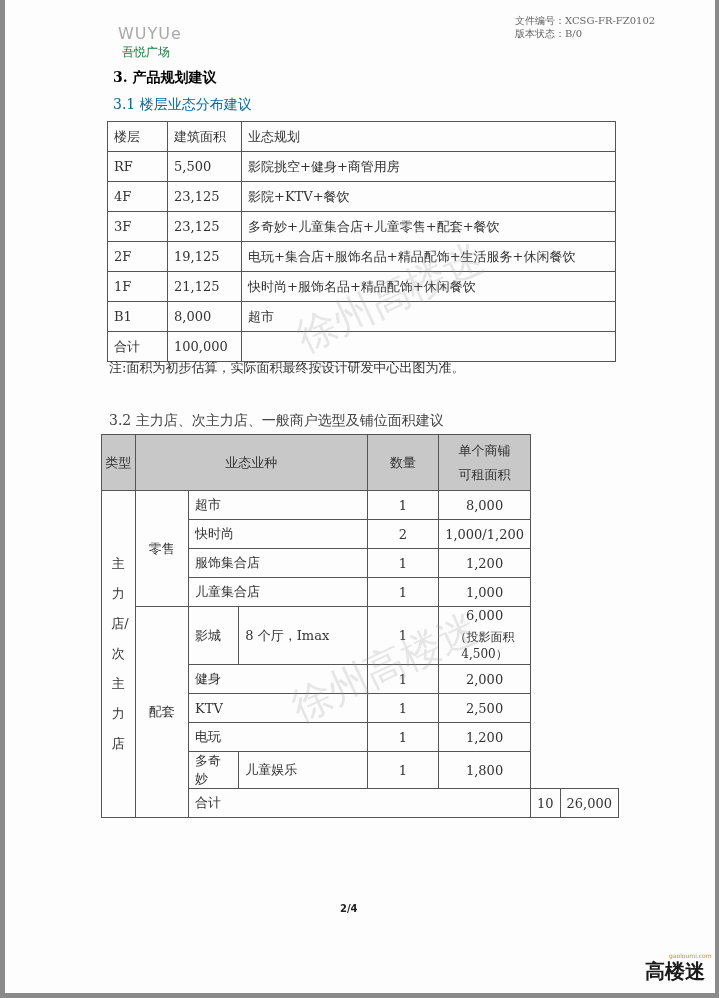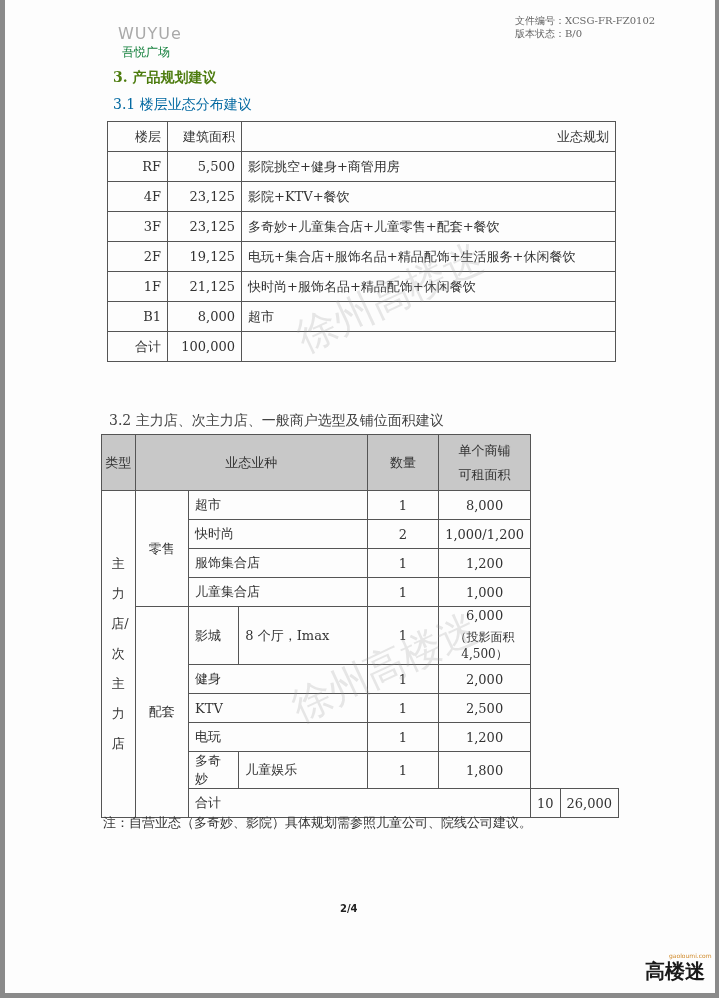--- a/index.html
+++ b/index.html
@@ -3,28 +3,28 @@
 <meta charset="utf-8">
 <style>
   html, body { margin:0; padding:0; }
   body { width:719px; height:998px; background:#8a8a8a; position:relative; overflow:hidden;
          font-family:"DejaVu Serif", serif; color:#2a2a2a; }
   .page { position:absolute; left:5px; top:0; width:710px; height:993px; background:#fdfdfd; }
   .logo { position:absolute; left:113px; top:24px; }
   .logo-word { font-family:"DejaVu Sans", sans-serif; font-size:16px; color:#a9a9a9; letter-spacing:1px; line-height:20px; }
   .logo-cn { font-family:"DejaVu Sans", sans-serif; font-size:12px; color:#15803d; margin-left:4px; line-height:16px; }
   .docmeta { position:absolute; left:510px; top:14px; font-size:10px; color:#666; line-height:13px; }
-  .h3 { position:absolute; left:108px; top:69px; font-size:14px; font-weight:bold; color:#4d7c0f; }
+  .h3 { position:absolute; left:108px; top:69px; font-size:14px; font-weight:bold; color:#000000; }
   .h31 { position:absolute; left:108px; top:96px; font-size:14px; color:#0369a1; }
   .h32 { position:absolute; left:104px; top:412px; font-size:14px; color:#444; }
   table { border-collapse:collapse; position:absolute; }
   td, th { border:1px solid #555; font-size:13px; color:#333; font-weight:normal; padding:0 6px; }
   .t1 { left:102px; top:121px; width:509px; }
   .t1 td { height:29px; }
-  .t1 .c { text-align:right; }
+  .t1 .c { text-align:left; }
   .note1 { position:absolute; left:104px; top:359px; font-size:13px; color:#333; }
   .t2 { left:96px; top:434px; width:518px; }
   .t2 th { background:#c8c8c8; text-align:center; }
   .t2 td { height:28px; }
   .t2 .c { text-align:center; }
   .vert { text-align:center; line-height:30px; }
   .note2 { position:absolute; left:98px; top:814px; font-size:13px; color:#333; }
   .pagenum { position:absolute; left:335px; top:903px; font-family:"DejaVu Sans", sans-serif; font-size:10px; font-weight:bold; color:#222; }
   .wm { position:absolute; font-family:"DejaVu Sans", sans-serif; font-size:40px; color:rgba(150,150,150,0.22); transform:rotate(-25deg); white-space:nowrap; pointer-events:none; }
   .brand { position:absolute; left:640px; top:958px; font-family:"DejaVu Sans", sans-serif; font-size:20px; font-weight:bold; color:#1a1a1a; }
@@ -91,20 +91,21 @@
           <td>超市</td>
         </tr>
     <tr>
           <td class="c">合计</td>
           <td class="c">100,000</td>
           <td></td>
         </tr>
   </tbody>
     </table>
 
+  <div class="note1">注:面积为初步估算，实际面积最终按设计研发中心出图为准。</div>
 
   <div class="h32">3.2 主力店、次主力店、一般商户选型及铺位面积建议</div>
 
   <table class="t2">
     <colgroup>
         <col style="width:36px">
         <col style="width:60px">
         <col style="width:56px">
         <col style="width:148px">
         <col style="width:82px">
@@ -177,21 +178,20 @@
     </tr>
 
     <tr>
       <td colspan="4">合计</td>
       <td class="c">10</td>
       <td class="c">26,000</td>
     </tr>
   </tbody>
     </table>
 
-  <div class="note2">注：自营业态（多奇妙、影院）具体规划需参照儿童公司、院线公司建议。</div>
 
   <div class="wm" style="left:285px; top:270px;">徐州高楼迷</div>
   <div class="wm" style="left:280px; top:640px;">徐州高楼迷</div>
 
   <div class="pagenum">2/4</div>
 
   <div class="brand-url">gaoloumi.com</div>
   <div class="brand">高楼迷</div>
 </div>
 

